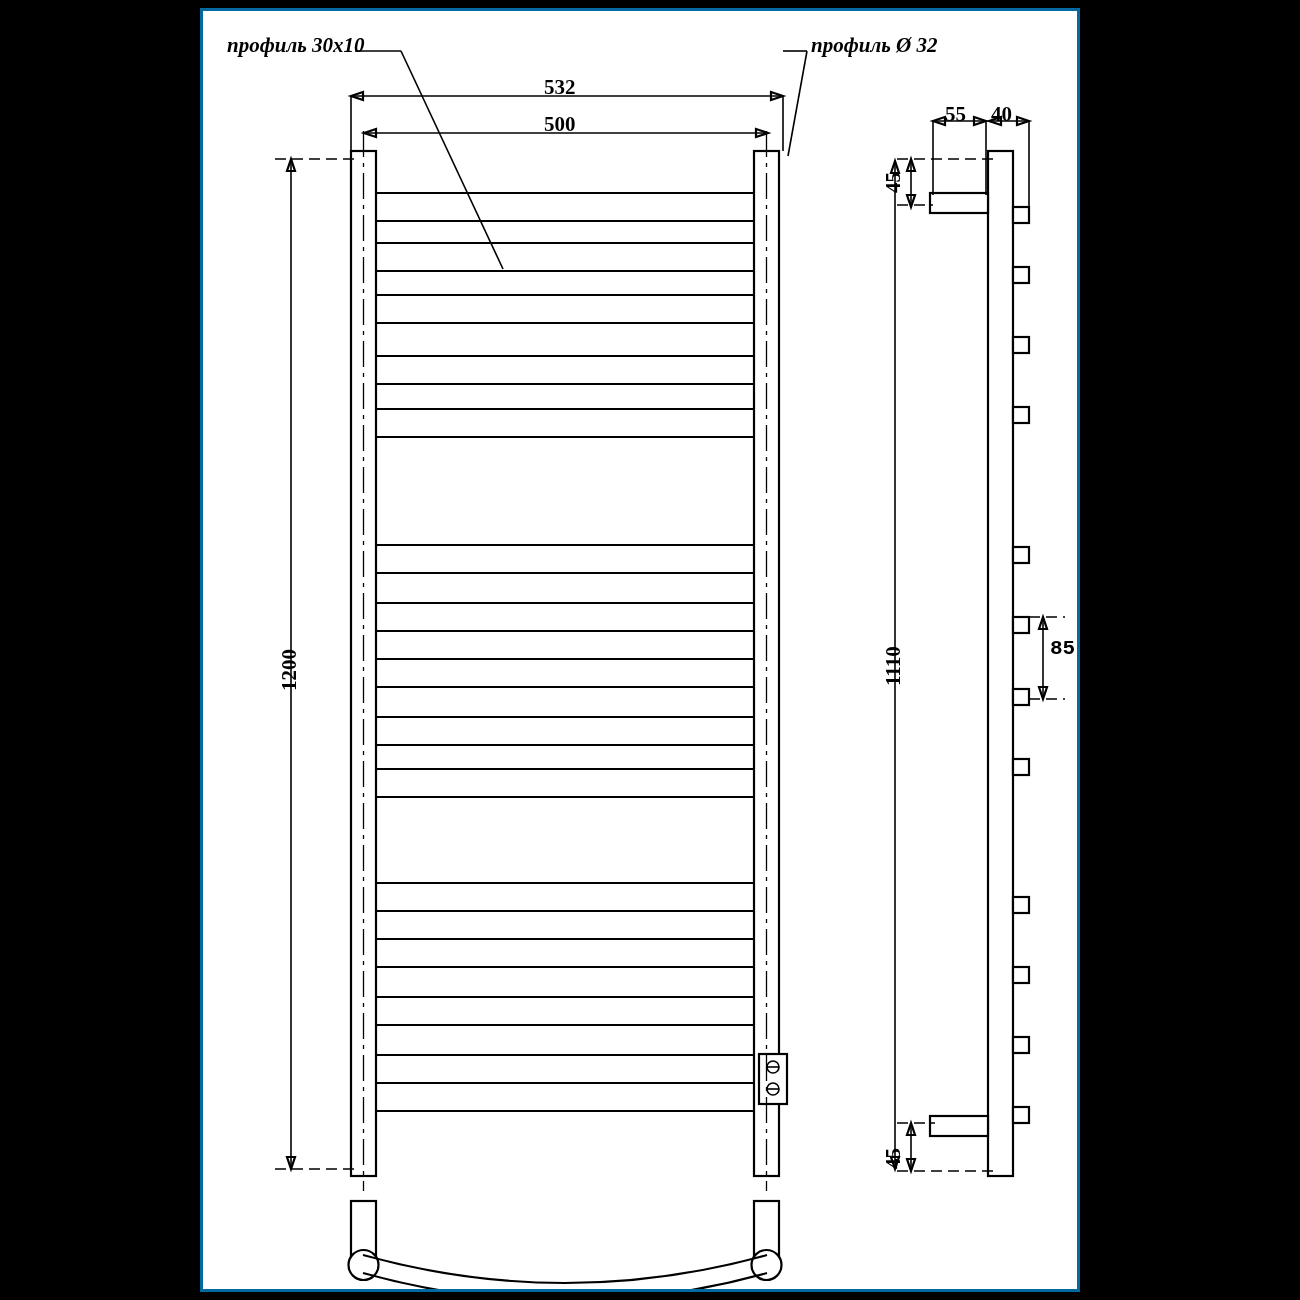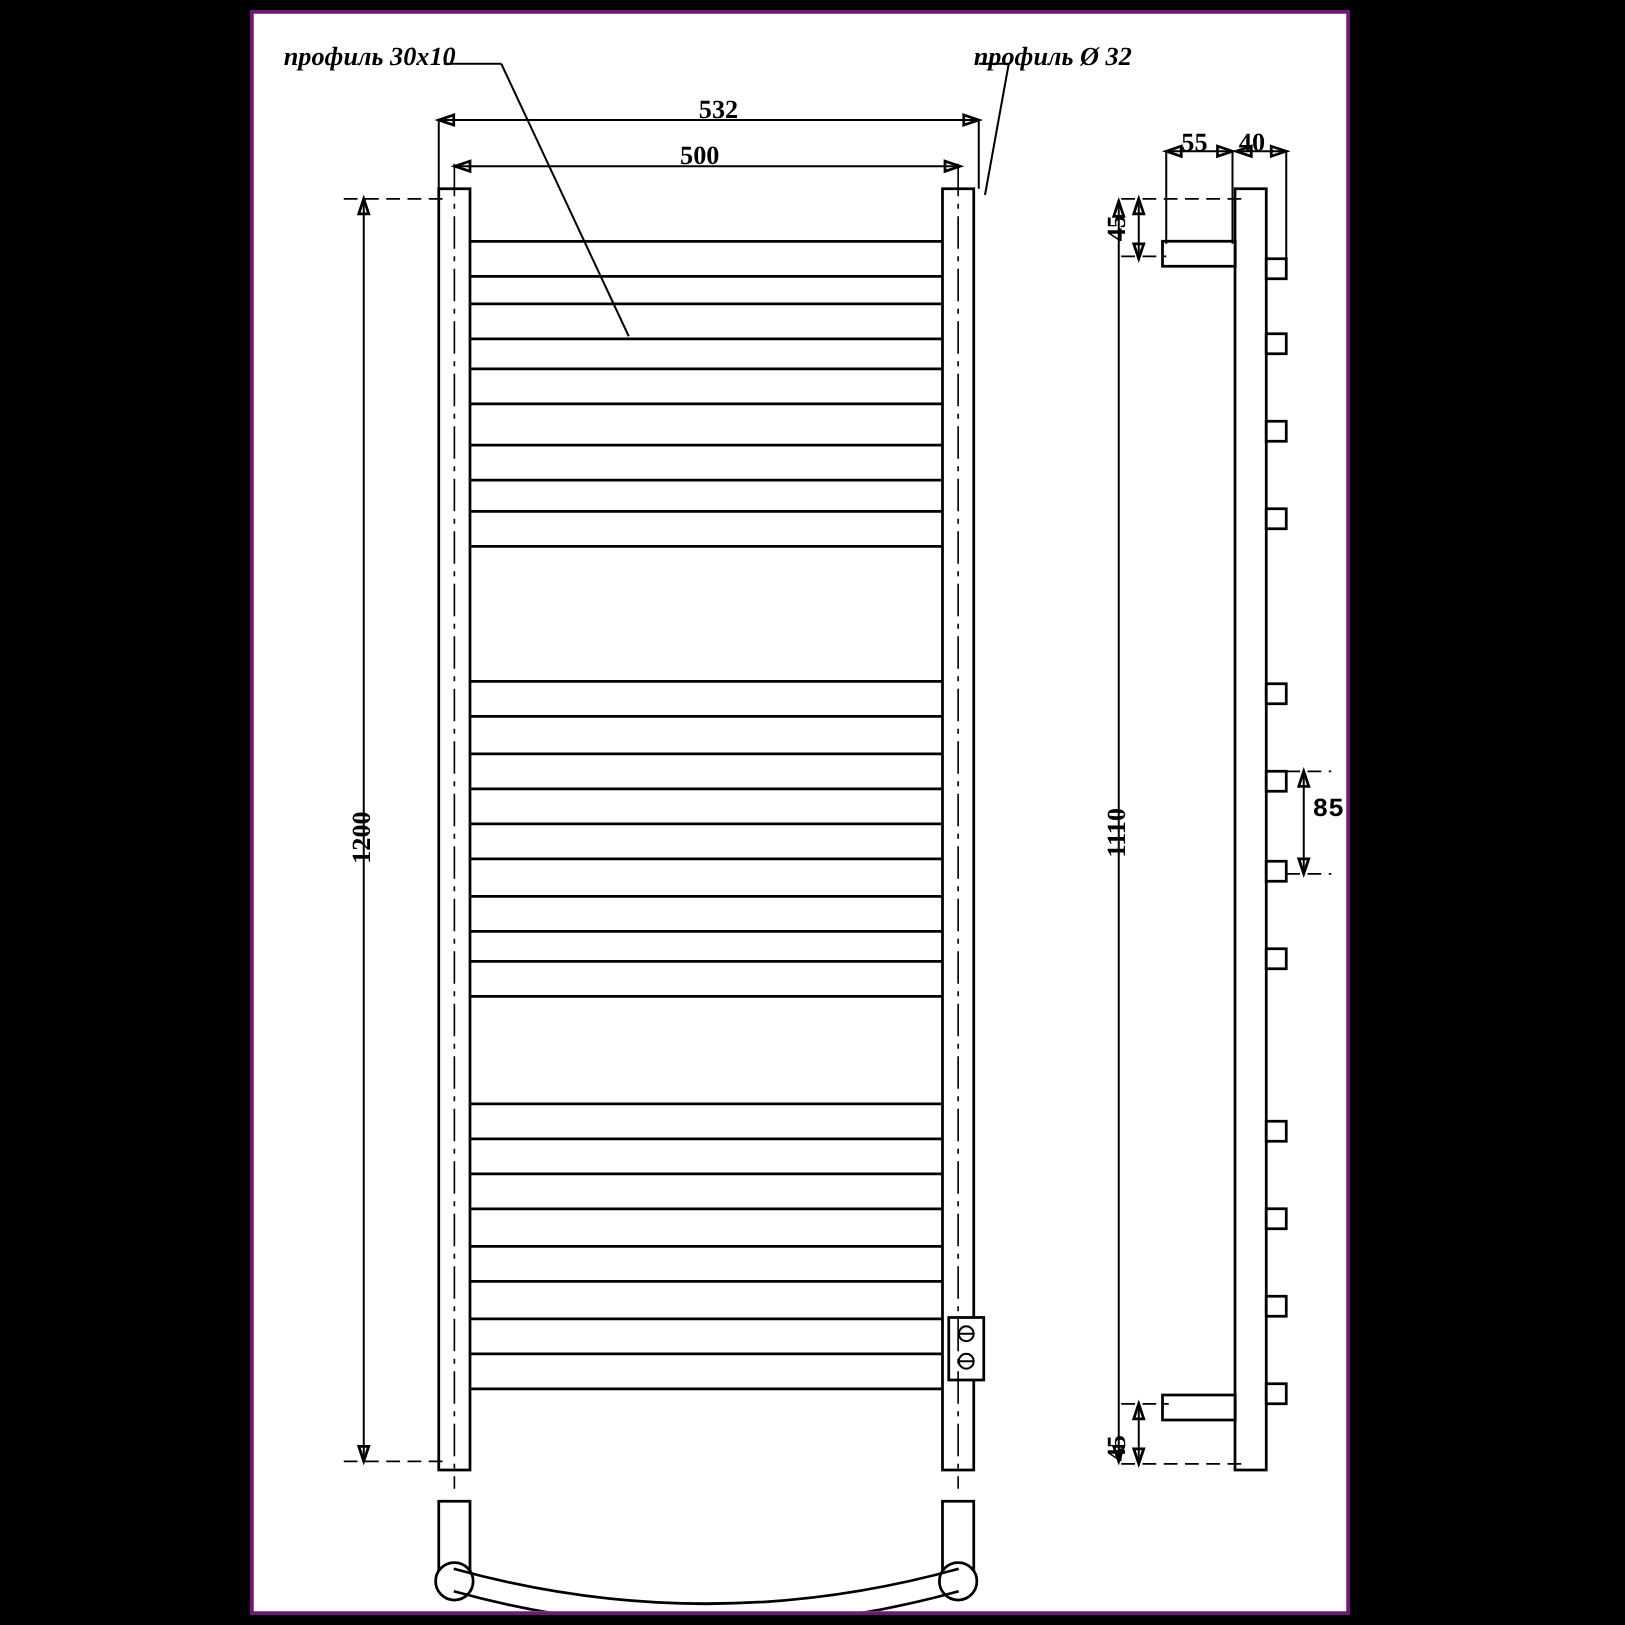--- a/index.html
+++ b/index.html
@@ -20,21 +20,21 @@
     height: 1300px;
     background: #000000;
   }
   #paper {
     position: absolute;
     left: 200px;
     top: 8px;
     width: 880px;
     height: 1284px;
     background: #ffffff;
-    border: 3px solid #701a75;
+    border: 3px solid #0369a1;
     box-sizing: border-box;
     overflow: hidden;
   }
   .lbl {
     position: absolute;
     font-family: "Liberation Serif", serif;
     font-weight: bold;
     color: #000;
     white-space: nowrap;
   }
@@ -57,23 +57,23 @@
   .center{ stroke: #000; stroke-width: 1.3; fill: none; stroke-dasharray: 26 6 4 6; }
   .fillw { fill: #ffffff; stroke: #000; stroke-width: 2.2; }
 </style>
 </head>
 <body>
 
 <div id="sheet">
   <div id="paper">
 
     <div class="lbl lbl-ital" style="left:24px; top:22px;">профиль 30x10</div>
-    <div class="lbl lbl-ital" style="left:576px; top:22px;">профиль Ø 32</div>
-
-    <div class="lbl dim-text" style="left:341px; top:64px;margin-left:15px;">532</div>
+    <div class="lbl lbl-ital" style="left:608px; top:22px;">профиль Ø 32</div>
+
+    <div class="lbl dim-text" style="left:341px; top:64px;">532</div>
     <div class="lbl dim-text" style="left:341px; top:101px;">500</div>
 
     <div class="lbl dim-text vert" style="left:74px; top:680px;">1200</div>
 
     <div class="lbl dim-text vert" style="left:678px; top:675px;">1110</div>
 
     <div class="lbl dim-text vert" style="left:678px; top:182px;">45</div>
 
     <div class="lbl dim-text vert" style="left:678px; top:1158px;">45</div>
 

